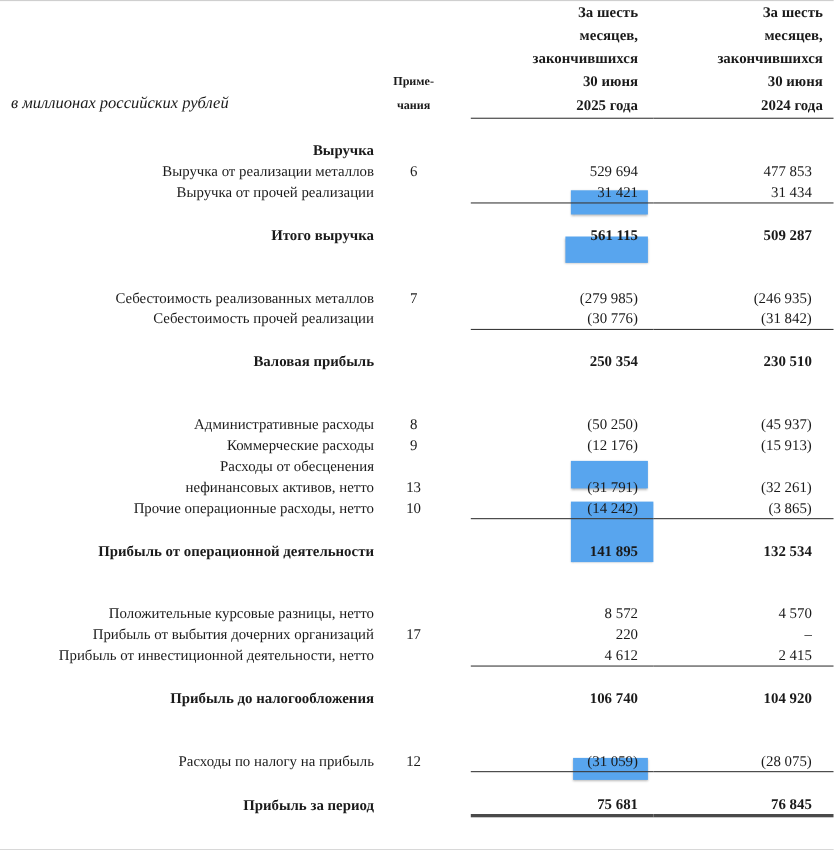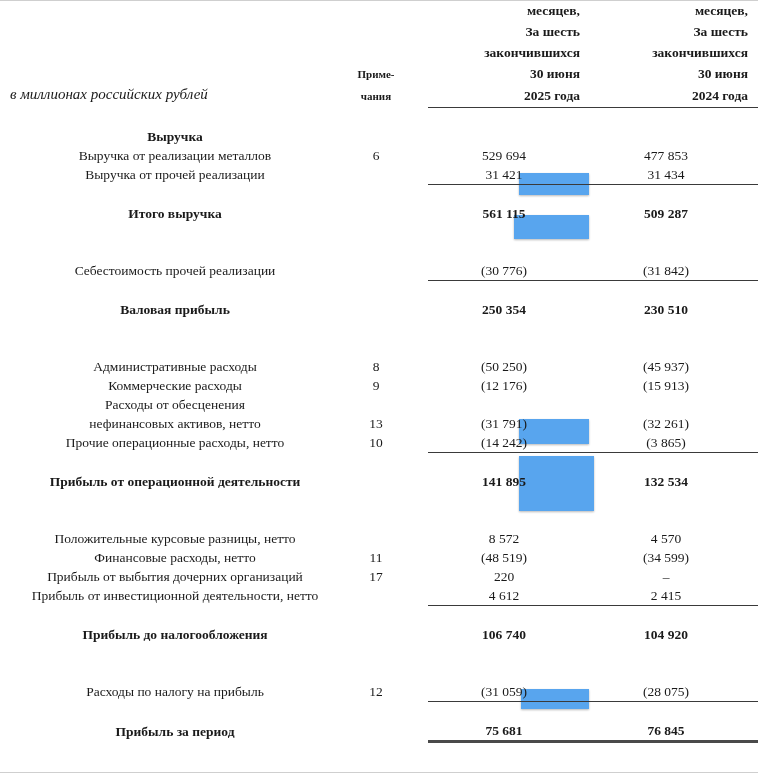--- a/index.html
+++ b/index.html
@@ -33,30 +33,30 @@
   col.c-y2     { width: 164px; }
 
   td {
     padding: 0;
     vertical-align: bottom;
     line-height: 19px;
     height: 19px;
   }
   td.label {
     padding-left: 10px;
-    text-align: center;
+    text-align: right;
     white-space: nowrap;
     font-family: Liberation Serif, serif;
   }
   td.note {
     text-align: center;
     padding-right: 16px;
   }
   td.num {
-    text-align: center;
+    text-align: right;
     padding-right: 10px;
     white-space: nowrap;
   }
   td.num.y1 { padding-right: 14px; }
   td.num.y2 { padding-right: 20px; }
 
   .bold { font-weight: bold; }
   .indent { padding-left: 28px; }
 
   
@@ -122,28 +122,28 @@
       <col class="c-label">
           <col class="c-note">
           <col class="c-y1">
           <col class="c-y2">
     </colgroup>
     <tbody>
 
       <tr>
         <td></td>
             <td></td>
+        <td class="hdr-cell y1">За шесть</td>
+        <td class="hdr-cell y2">За шесть</td>
+      </tr>
+      <tr>
+        <td></td>
+            <td></td>
         <td class="hdr-cell y1">месяцев,</td>
         <td class="hdr-cell y2">месяцев,</td>
-      </tr>
-      <tr>
-        <td></td>
-            <td></td>
-        <td class="hdr-cell y1">За шесть</td>
-        <td class="hdr-cell y2">За шесть</td>
       </tr>
       <tr>
         <td></td>
             <td></td>
         <td class="hdr-cell y1">закончившихся</td>
         <td class="hdr-cell y2">закончившихся</td>
       </tr>
       <tr>
         <td></td>
         <td class="hdr-note">Приме-</td>
@@ -190,20 +190,26 @@
       </tr>
 
       <tr class="spacer">
             <td colspan="4"></td>
           </tr>
       <tr class="spacer-sm">
             <td colspan="4"></td>
           </tr>
 
       <tr>
+        <td class="label">Себестоимость реализованных металлов</td>
+        <td class="note">7</td>
+        <td class="num y1"><span>(279 985)</span></td>
+        <td class="num y2">(246 935)</td>
+      </tr>
+      <tr>
         <td class="label">Себестоимость прочей реализации</td>
         <td class="note"></td>
         <td class="num y1 rule-bot"><span>(30 776)</span></td>
         <td class="num y2 rule-bot">(31 842)</td>
       </tr>
       <tr class="spacer-sm">
             <td colspan="4"></td>
           </tr>
       <tr>
         <td class="label bold">Валовая прибыль</td>
@@ -266,26 +272,20 @@
             <td colspan="4"></td>
           </tr>
 
       <tr>
         <td class="label">Положительные курсовые разницы, нетто</td>
         <td class="note"></td>
         <td class="num y1"><span>8 572</span></td>
         <td class="num y2">4 570</td>
       </tr>
       <tr>
-        <td class="label">Финансовые расходы, нетто</td>
-        <td class="note">11</td>
-        <td class="num y1"><span>(48 519)</span></td>
-        <td class="num y2">(34 599)</td>
-      </tr>
-      <tr>
         <td class="label">Прибыль от выбытия дочерних организаций</td>
         <td class="note">17</td>
         <td class="num y1">220</td>
         <td class="num y2">–</td>
       </tr>
       <tr>
         <td class="label">Прибыль от инвестиционной деятельности, нетто</td>
         <td class="note"></td>
         <td class="num y1 rule-bot">4 612</td>
         <td class="num y2 rule-bot">2 415</td>

